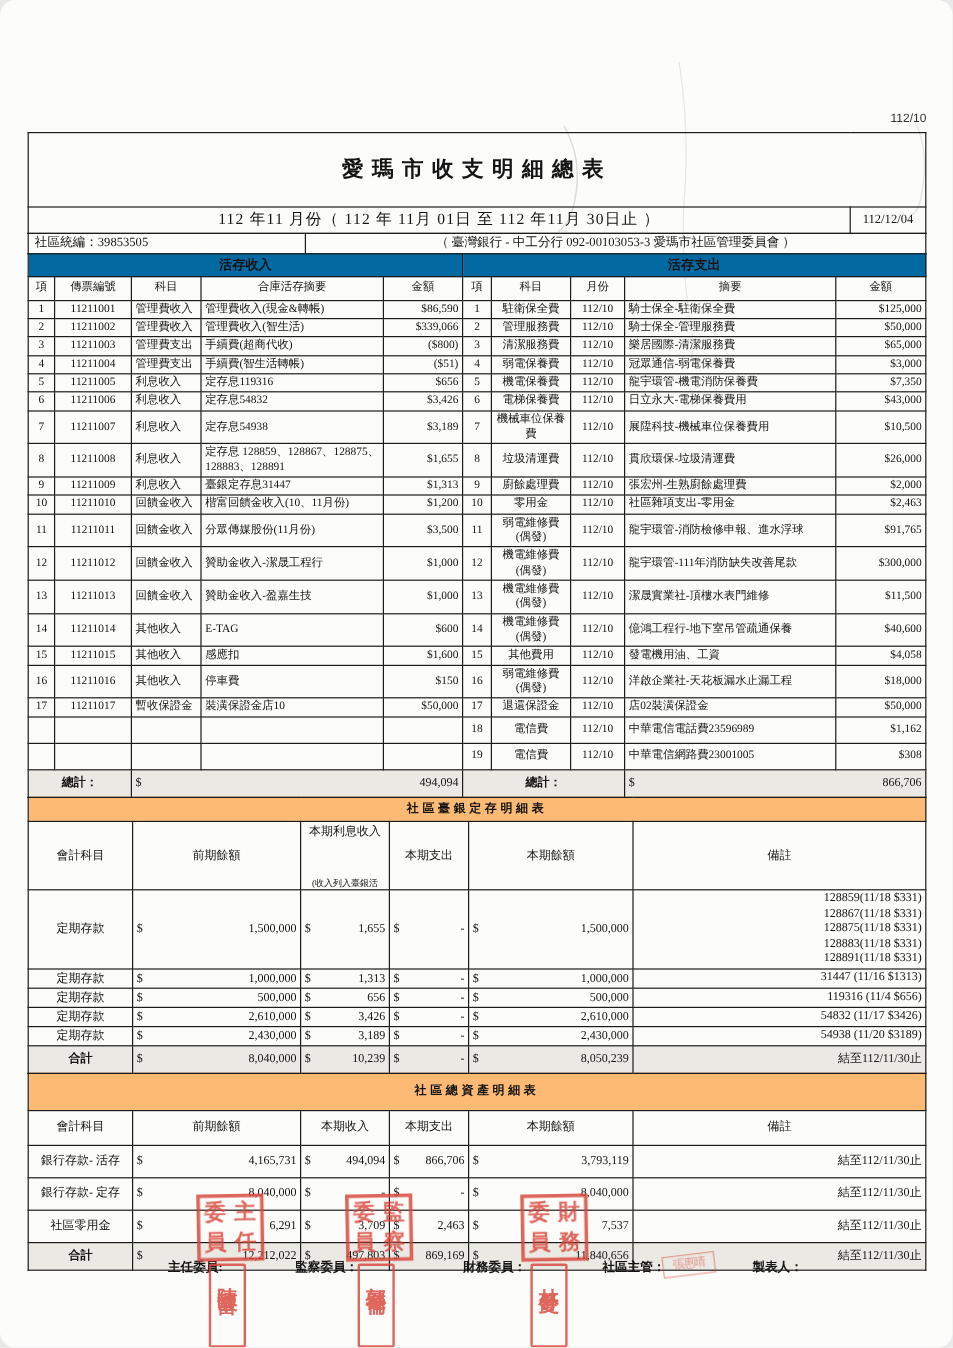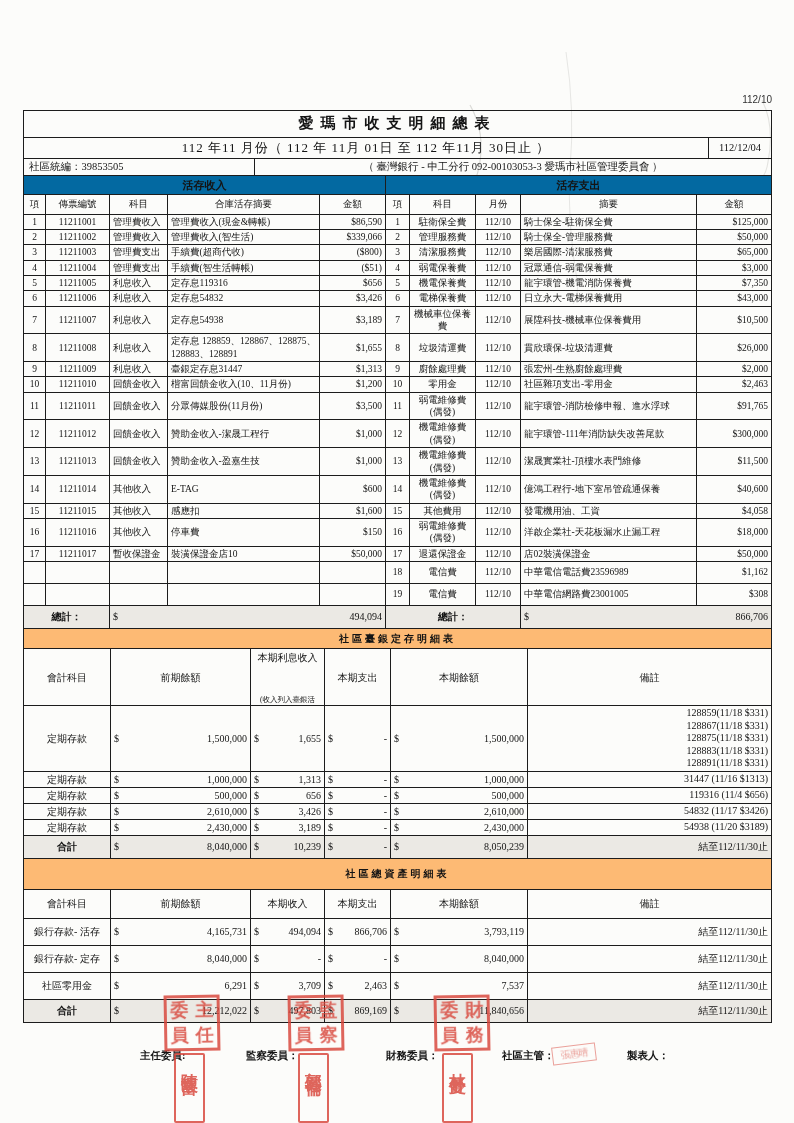--- a/index.html
+++ b/index.html
@@ -1,24 +1,24 @@
 <!DOCTYPE html>
 <html><head>
 <meta charset="utf-8">
 <style>
   html,body{margin:0;padding:0;background:#e9e9e9;}
   .page{position:relative;width:794px;height:1123px;background:#fcfcfa;overflow:hidden;
-        font-family:"Liberation Serif","DejaVu Serif",serif;color:#141414;}
+        font-family:"Liberation Serif","DejaVu Serif",serif;color:#141414;border-radius:13px;}
   .page-code{position:absolute;top:94px;right:22px;font-family:"Liberation Sans","DejaVu Sans",sans-serif;
         font-size:10px;color:#333;}
   .doc{position:absolute;left:23px;top:110px;width:748px;}
   table{border-collapse:collapse;width:748px;table-layout:fixed;}
   td{border:1px solid #1c1c1c;font-size:9.5px;line-height:1.3;padding:1px 3px;vertical-align:middle;
      word-break:break-all;}
-  .t-head td.title{font-size:15px;font-weight:bold;text-align:center;letter-spacing:7px;padding:3px 0;}
+  .t-head td.title{font-size:18px;font-weight:bold;text-align:center;letter-spacing:7px;padding:19px 0;}
   td.subtitle{font-size:13px;text-align:center;letter-spacing:1px;padding:2px 0;}
   td.date-cell{font-size:10.5px;text-align:center;}
   td.uid{font-size:10.5px;text-align:left;padding-left:5px;}
   td.bank{font-size:10.5px;text-align:center;}
   td.band{font-weight:bold;text-align:center;font-size:11px;background:#0369a1;padding:2px 0;}
   tr.colhdr td{text-align:center;padding:3px 1px;}
   .c{text-align:center}.cs{text-align:center}.l{text-align:left}.r{text-align:right}
   tr.blank-row td{height:19px;}
   tr.total-row td{background:#ebe9e4;font-size:10px;height:20px;}
   tr.total-row .tlab{text-align:center;font-weight:bold;}

